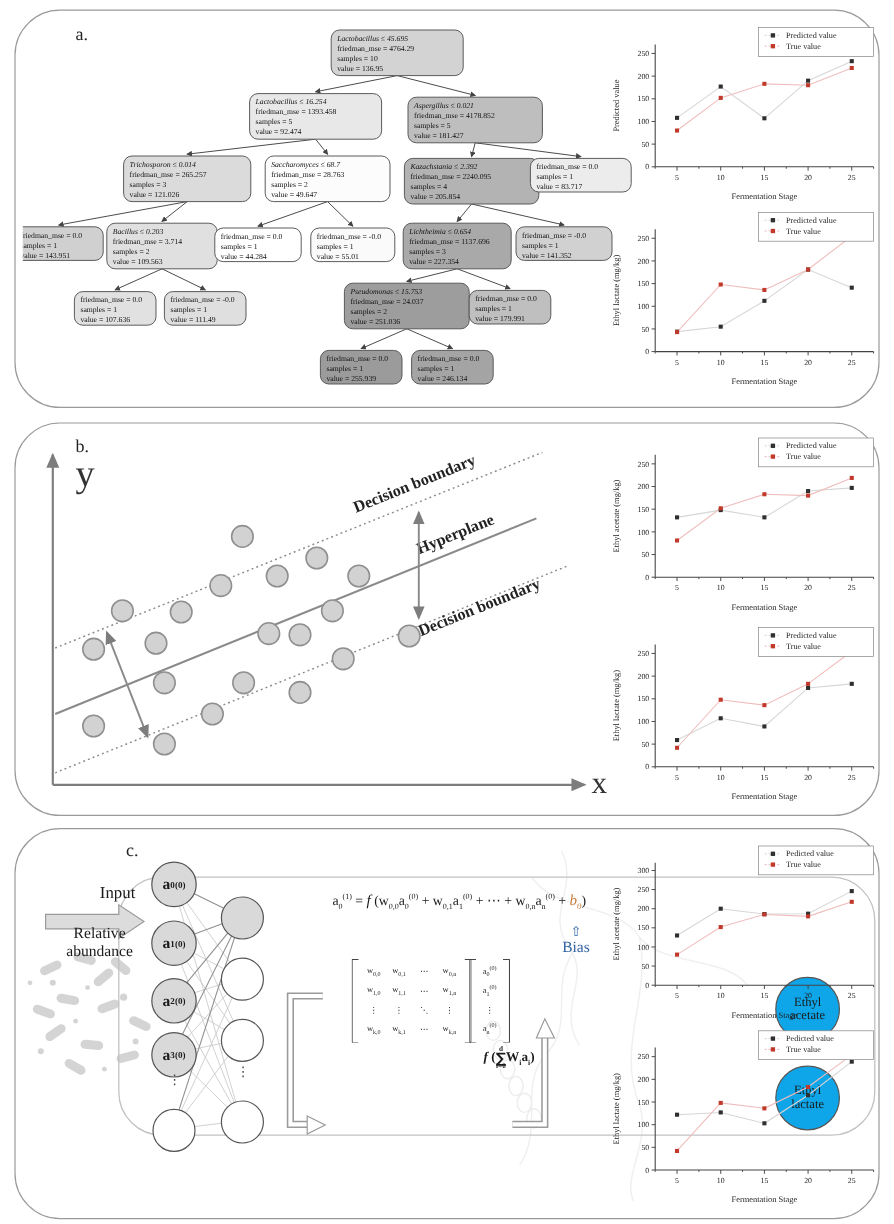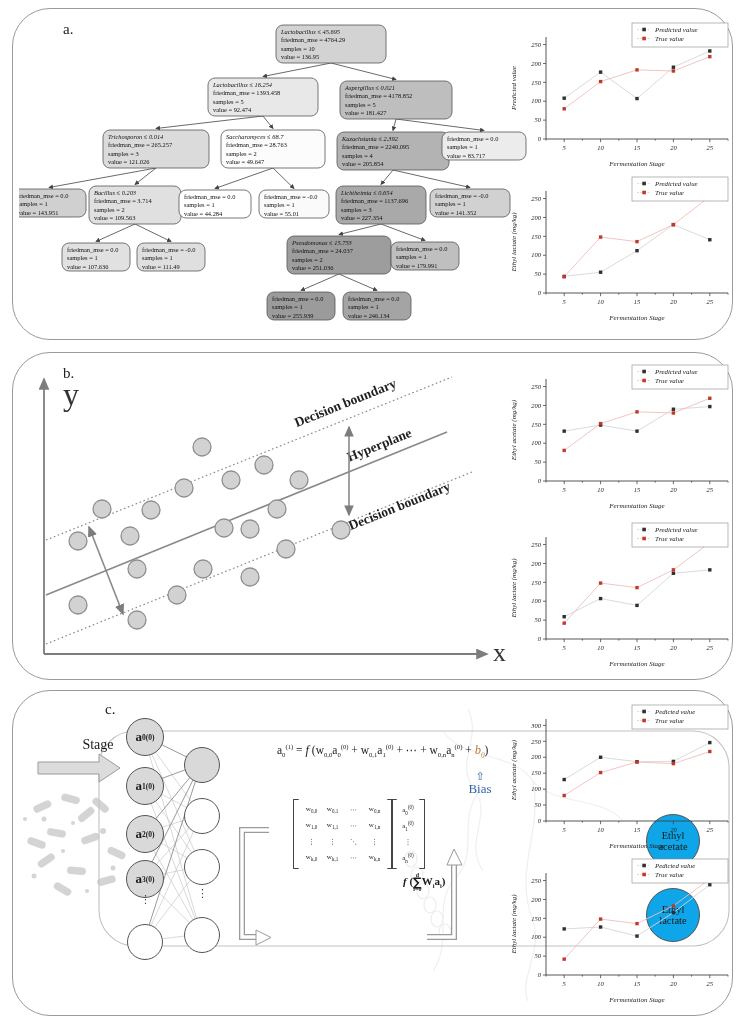--- a/index.html
+++ b/index.html
@@ -4,21 +4,21 @@
 <style>
   html,body{margin:0;padding:0;background:#fff;}
   .page{position:relative;width:745px;height:1020px;background:#fff;
         font-family:"Liberation Serif","DejaVu Serif","DejaVu Sans",serif;color:#1a1a1a;overflow:hidden;}
   .panel{position:absolute;left:12px;width:719px;border:1.6px solid #9a9a9a;border-radius:38px;background:#fff;}
   #panel-a{top:8px;height:330px;}
   #panel-b{top:352px;height:326px;}
   #panel-c{top:690px;height:324px;}
   .plabel{position:absolute;left:50px;top:12px;font-size:15px;color:#222;}
   #panel-c .plabel{left:92px;top:10px;}
-  .chart{position:absolute;width:232px;height:152px;font-style:italic;}
+  .chart{position:absolute;width:232px;height:152px;}
   svg text{font-family:"Liberation Serif","DejaVu Serif","DejaVu Sans",serif;}
   
   .nn-node{position:absolute;border-radius:50%;border:1.1px solid #555;background:#fff;
            display:flex;align-items:center;justify-content:center;font-size:13px;font-weight:bold;}
   .nn-node.shaded{background:#d9d9d9;}
   .nn-node sub,.nn-node sup{font-size:58%;}
   .vdots{position:absolute;font-size:11px;color:#444;letter-spacing:0;}
   .nn-text{position:absolute;}
   #nn-input-label{left:40px;top:46px;width:90px;text-align:center;font-size:14px;}
   #nn-abundance{left:14px;top:80px;width:112px;text-align:center;font-size:13px;line-height:1.15;}
@@ -525,21 +525,25 @@
         <line x1="131" y1="250" x2="188" y2="175" stroke="#c8c8c8" stroke-width="0.7"></line>
         <line x1="131" y1="250" x2="188" y2="243" stroke="#c8c8c8" stroke-width="0.7"></line>
         <path d="M256,139 H229 V246 H243" fill="none" stroke="#9a9a9a" stroke-width="6"></path>
         <path d="M256,139 H229 V246 H243" fill="none" stroke="#ffffff" stroke-width="3.4"></path>
         <polygon points="243,239 258,246.5 243,254" fill="#fff" stroke="#9a9a9a" stroke-width="1"></polygon>
         <path d="M414,246 H441 V172" fill="none" stroke="#9a9a9a" stroke-width="6"></path>
         <path d="M414,246 H441 V172" fill="none" stroke="#ffffff" stroke-width="3.4"></path>
         <polygon points="434,174 441,158 449,174" fill="#fff" stroke="#9a9a9a" stroke-width="1"></polygon>
       </svg>
 
-    <div class="nn-text" id="nn-input-label">Stage</div>
+    <div class="nn-text" id="nn-input-label">Input</div>
+    <div class="nn-text" id="nn-abundance">
+        <div>Relative</div>
+        <div>abundance</div>
+      </div>
     <div id="nn-nodes">
         <div class="nn-node shaded" style="left: 113px; top: 27px; width: 36px; height: 36px;">a<sub>0</sub><sup>(0)</sup></div>
         <div class="nn-node shaded" style="left: 113px; top: 76px; width: 36px; height: 36px;">a<sub>1</sub><sup>(0)</sup></div>
         <div class="nn-node shaded" style="left: 113px; top: 124px; width: 36px; height: 36px;">a<sub>2</sub><sup>(0)</sup></div>
         <div class="nn-node shaded" style="left: 113px; top: 169px; width: 36px; height: 36px;">a<sub>3</sub><sup>(0)</sup></div>
         <div class="nn-node" style="left: 114px; top: 233px; width: 34px; height: 34px;"></div>
         <div class="nn-node shaded" style="left: 171px; top: 56px; width: 34px; height: 34px;"></div>
         <div class="nn-node" style="left: 171px; top: 107px; width: 34px; height: 34px;"></div>
         <div class="nn-node" style="left: 171px; top: 158px; width: 34px; height: 34px;"></div>
         <div class="nn-node" style="left: 171px; top: 226px; width: 34px; height: 34px;"></div>

